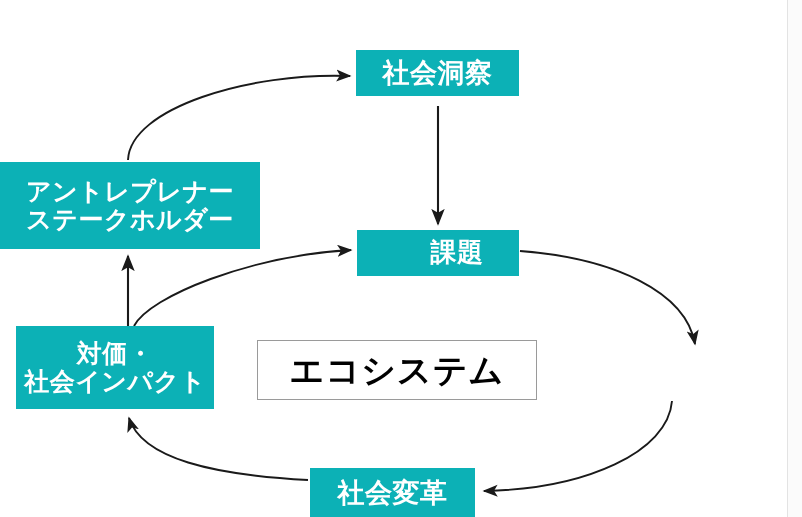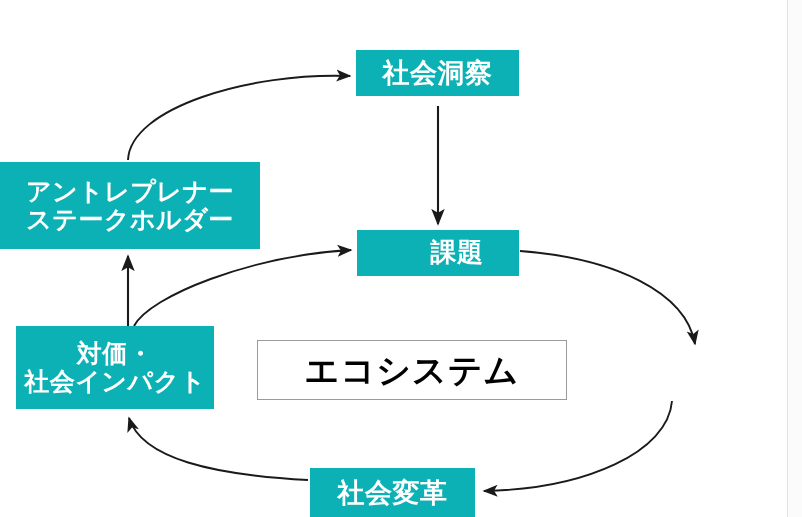--- a/index.html
+++ b/index.html
@@ -46,21 +46,21 @@
   .node.teal { background: #0cb1b6; }
   .node.plain {
     background: #ffffff;
     color: #000000;
     border: 1px solid #9a9a9a;
   }
   .n-insight   { left: 356px; top: 50px;  width: 163px; height: 46px; font-size: 27px; }
   .n-stake     { left: 0px;   top: 162px; width: 260px; height: 87px; font-size: 25px; }
   .n-issue     { left: 357px; top: 230px; width: 162px; height: 46px; font-size: 26px; padding-left: 38px; }
   .n-value     { left: 16px;  top: 326px; width: 198px; height: 83px; font-size: 25px; }
-  .n-eco       { left: 257px; top: 340px; width: 310px; height: 60px; font-size: 34px; letter-spacing: 1px; }
+  .n-eco       { left: 257px; top: 340px; width: 280px; height: 60px; font-size: 34px; letter-spacing: 1px; }
   .n-solution  { left: 590px; top: 352px; width: 212px; height: 48px; font-size: 26px; }
   .n-change    { left: 310px; top: 468px; width: 165px; height: 50px; font-size: 27px; }
   .nlabel { display: block; white-space: pre-line; }
 </style>
 </head>
 <body>
 
 <div id="canvas">
 
   <svg id="connectors" viewBox="0 0 802 517">

